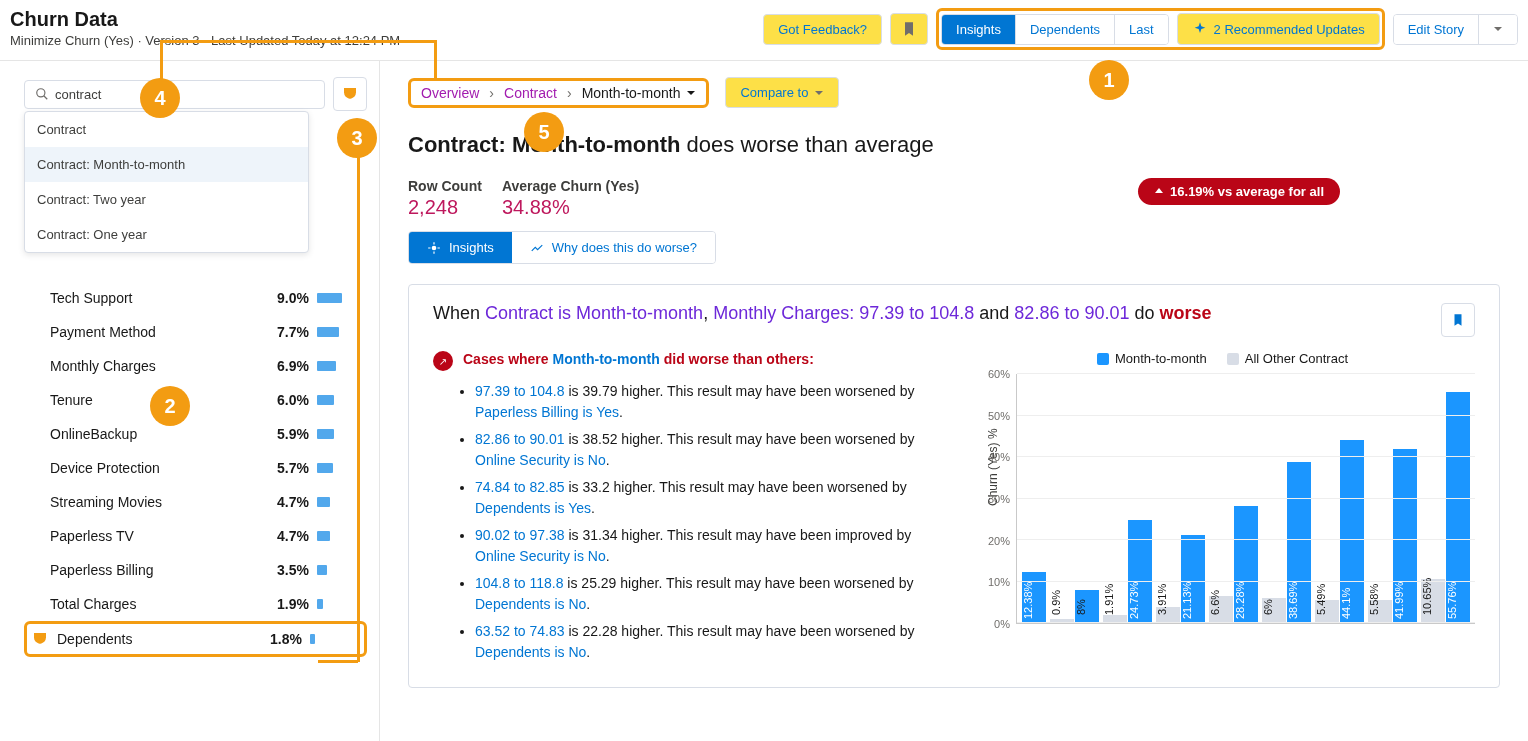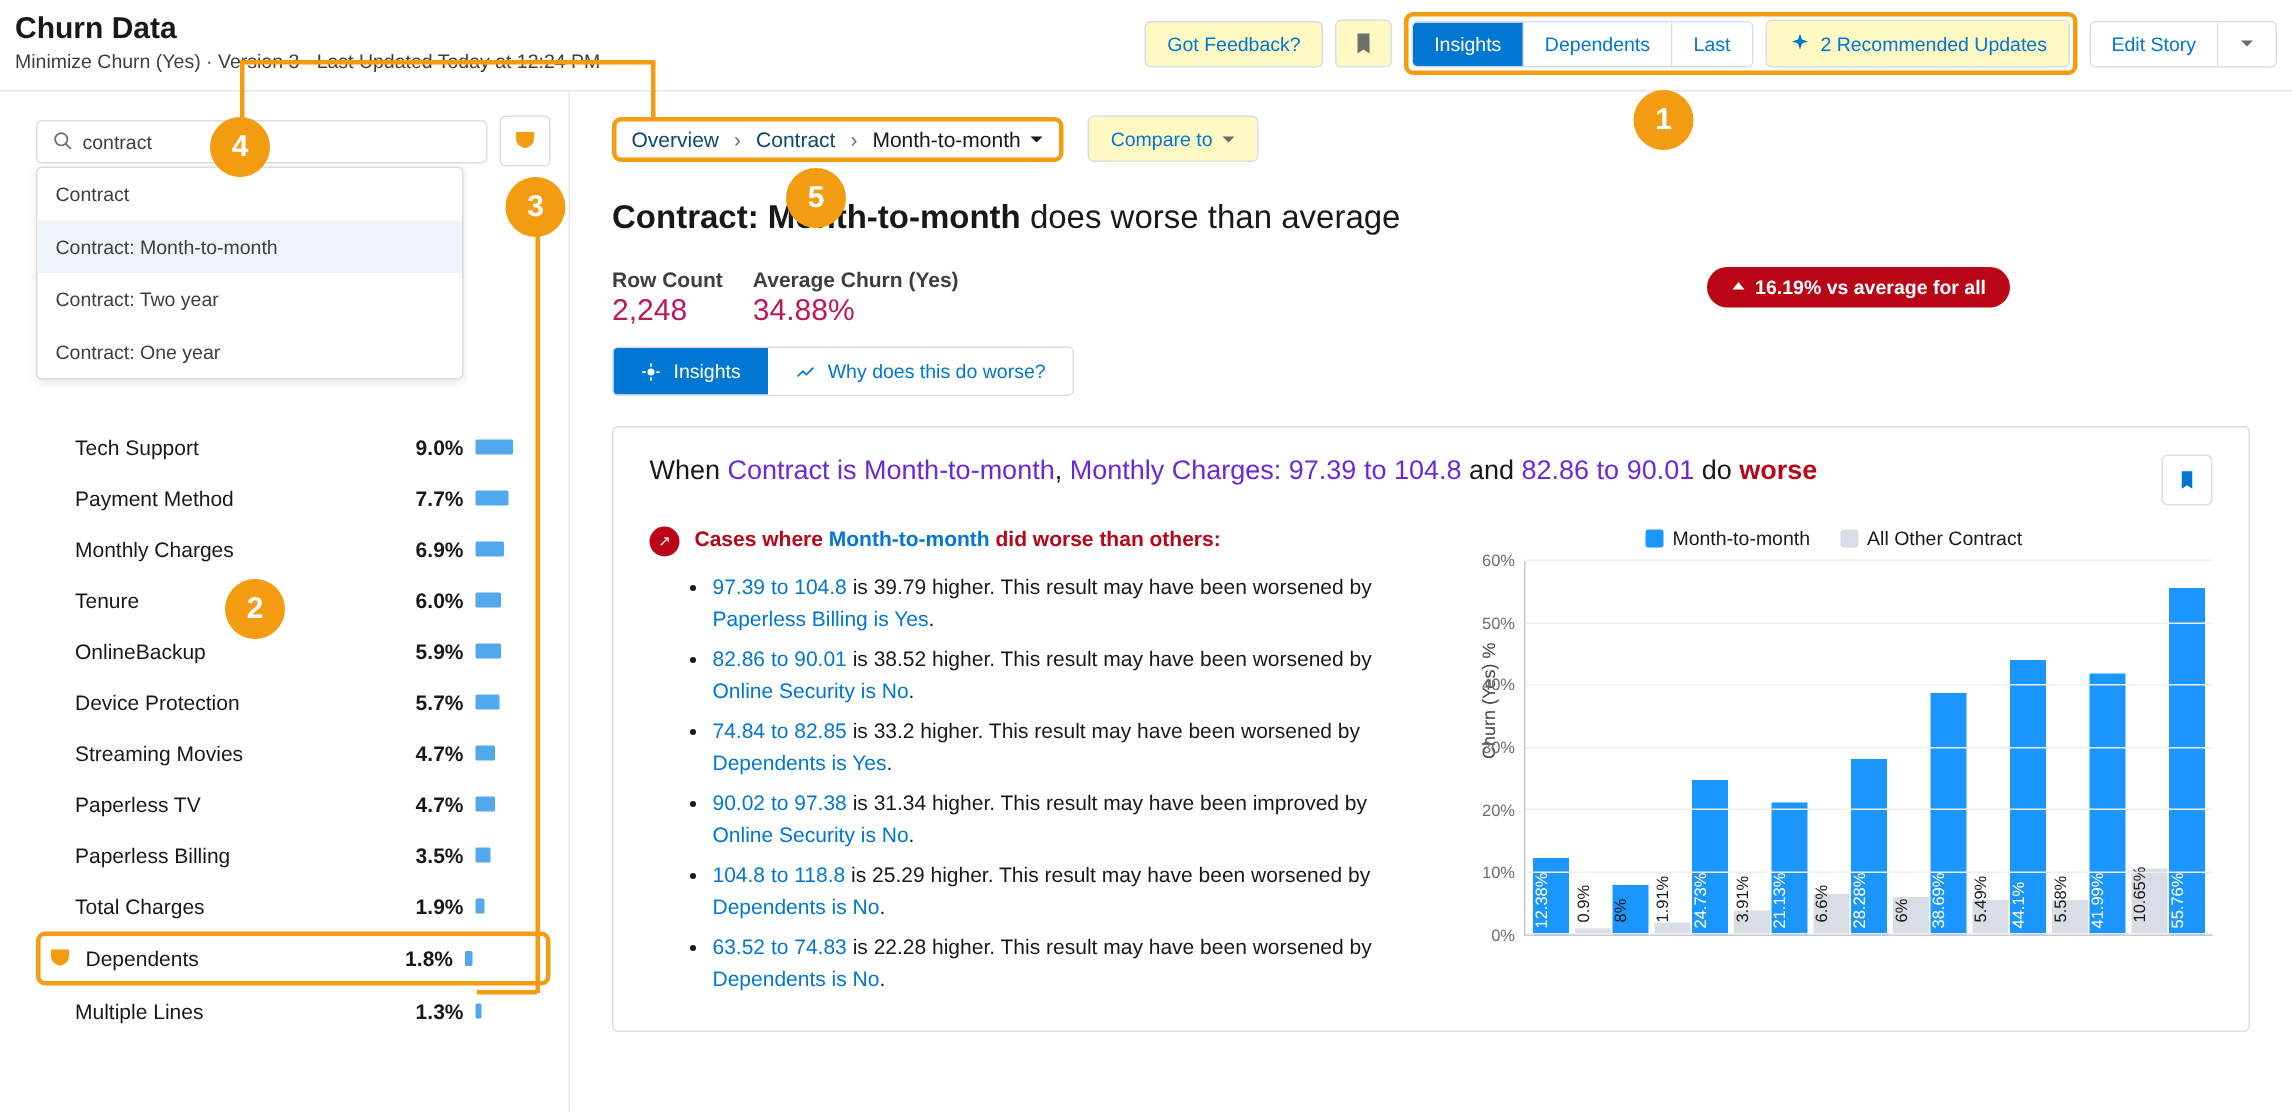--- a/index.html
+++ b/index.html
@@ -3,21 +3,21 @@
 <meta charset="utf-8">
 <style>
 * { box-sizing: border-box; margin: 0; padding: 0; font-family: -apple-system, BlinkMacSystemFont, "Segoe UI", Arial, sans-serif; }
 body { background: #fff; color: #181818; font-size: 13px; width: 1528px; height: 741px; overflow: hidden; position: relative; }
 
 
 .header { display: flex; justify-content: space-between; align-items: flex-start; padding: 8px 10px 10px; border-bottom: 1px solid #e5e5e5; }
 .header-left h1 { font-size: 20px; font-weight: 700; color: #181818; }
 .header-left .sub { font-size: 13px; color: #3e3e3c; margin-top: 2px; }
 .header-right { display: flex; gap: 8px; align-items: center; }
-.btn { border: 1px solid #d8dde6; background: #fef9c3; border-radius: 4px; padding: 7px 14px; font-size: 13px; color: #0176d3; cursor: pointer; display: inline-flex; align-items: center; gap: 6px; }
+.btn { border: 1px solid #d8dde6; background: #fde047; border-radius: 4px; padding: 7px 14px; font-size: 13px; color: #0176d3; cursor: pointer; display: inline-flex; align-items: center; gap: 6px; }
 .btn.icon-only { padding: 7px 10px; }
 .btn-group { display: inline-flex; border: 1px solid #d8dde6; border-radius: 4px; overflow: hidden; }
 .btn-group .seg { border: 0; border-right: 1px solid #d8dde6; border-radius: 0; }
 .btn-group .seg:last-child { border-right: 0; }
 .seg.active { background: #0176d3; color: #fff; }
 .seg { padding: 7px 14px; font-size: 13px; background: #fff; color: #0176d3; cursor: pointer; display: inline-flex; align-items: center; gap: 6px; }
 
 
 .callout-box { border: 3px solid #f39c12; border-radius: 6px; padding: 2px; }
 .callout-num { position: absolute; width: 40px; height: 40px; border-radius: 50%; background: #f39c12; color: #fff; font-size: 20px; font-weight: 600; display: flex; align-items: center; justify-content: center; z-index: 50; }
@@ -41,21 +41,21 @@
 .metric-name { flex: 1; font-size: 14px; color: #181818; }
 .metric-val { width: 50px; font-size: 14px; color: #181818; font-weight: 600; text-align: right; }
 .metric-bar-wrap { width: 50px; }
 .metric-bar { height: 10px; background: #52a8ec; border-radius: 1px; }
 .badge-icn { width: 18px; height: 18px; flex-shrink: 0; }
 
 
 .content { flex: 1; padding: 16px 28px; overflow: hidden; }
 .crumb-row { display: flex; align-items: center; gap: 16px; margin-bottom: 24px; }
 .crumb { display: inline-flex; align-items: center; gap: 10px; font-size: 14px; }
-.crumb a { color: #0c4a6e; cursor: pointer; }
+.crumb a { color: #a21caf; cursor: pointer; }
 .crumb .sep { color: #706e6b; }
 .crumb .drop { display: inline-flex; align-items: center; gap: 6px; cursor: pointer; color: #181818; }
 
 .title-row { margin-bottom: 20px; }
 .title-row h2 { font-size: 22px; font-weight: 400; }
 .title-row h2 b { font-weight: 700; }
 
 .stats-row { display: flex; align-items: flex-start; gap: 20px; margin-bottom: 12px; }
 .stat-lbl { font-size: 14px; color: #3e3e3c; font-weight: 600; }
 .stat-val { font-size: 20px; color: #be185d; margin-top: 2px; }
@@ -269,28 +269,20 @@
           <svg class="badge-icn" viewBox="0 0 24 24">
             <path fill="#f39c12" d="M4 4h16v6a8 8 0 01-16 0z"></path>
             <rect fill="#f39c12" x="10" y="14" width="4" height="4"></rect>
           </svg>
           <div class="metric-name">Dependents</div>
           <div class="metric-val">1.8%</div>
           <div class="metric-bar-wrap">
             <div class="metric-bar" style="width:10%"></div>
           </div>
         </div>
-        <div class="metric-row">
-          <div class="badge-icn"></div>
-          <div class="metric-name">Multiple Lines</div>
-          <div class="metric-val">1.3%</div>
-          <div class="metric-bar-wrap">
-            <div class="metric-bar" style="width:7%"></div>
-          </div>
-        </div>
       </div>
   </div>
 
   <div class="content">
     <div class="crumb-row">
       <div class="callout-box" style="padding:4px 10px;">
         <div class="crumb">
           <a>Overview</a>
           <span class="sep">›</span>
           <a>Contract</a>

